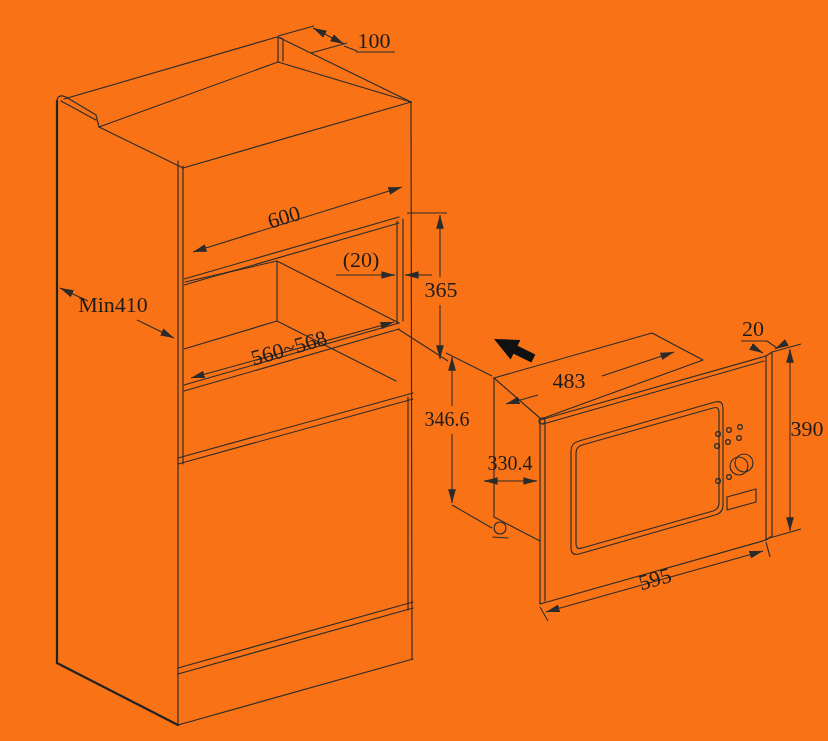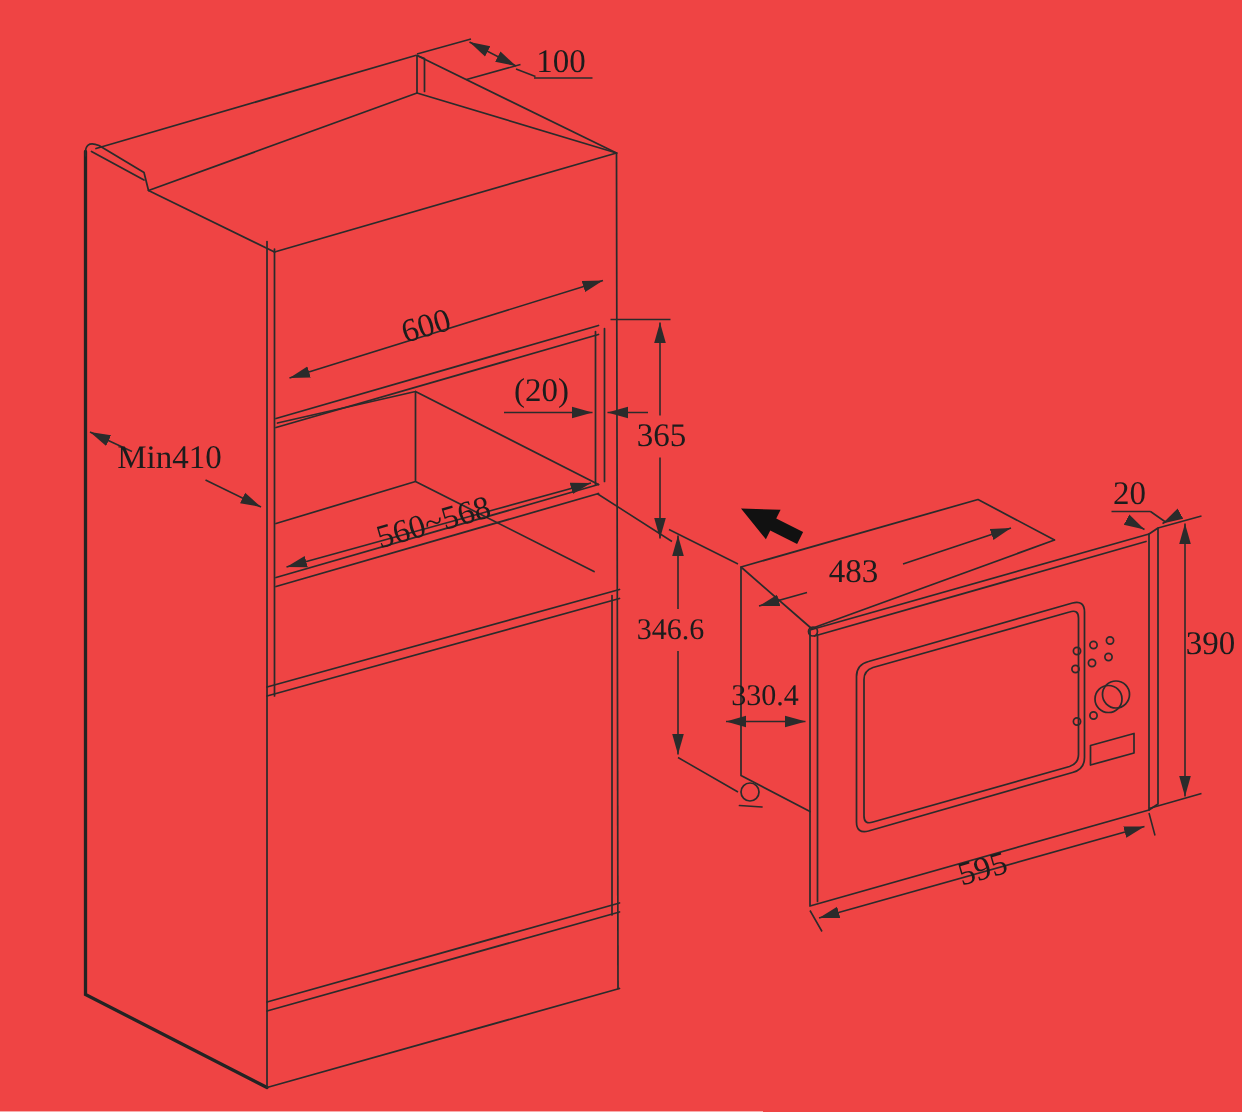--- a/index.html
+++ b/index.html
@@ -1,17 +1,17 @@
 <!DOCTYPE html>
 <html><head>
 <meta charset="utf-8">
 <style>
   html,body{margin:0;padding:0;background:#fff;}
   #stage{
-    position:relative;width:828px;height:741px;background:#ef4444;
+    position:relative;width:828px;height:741px;background:#f97316;
     font-family:"Liberation Serif", serif;overflow:hidden;
   }
   svg{position:absolute;left:0;top:0;}
   .ln{stroke:#2b2b2b;stroke-width:1.15;fill:none;stroke-linecap:round;stroke-linejoin:round;}
   .ln-thick{stroke:#232323;stroke-width:2.2;fill:none;stroke-linecap:round;}
   .dim{stroke:#2b2b2b;stroke-width:1.05;fill:none;}
   .lbl{fill:#1c1c1c;font-size:22px;font-family:"Liberation Serif", serif;}
   .lbl-s{fill:#1c1c1c;font-size:20px;font-family:"Liberation Serif", serif;}
   .solid{fill:#111111;stroke:none;}
 </style>

